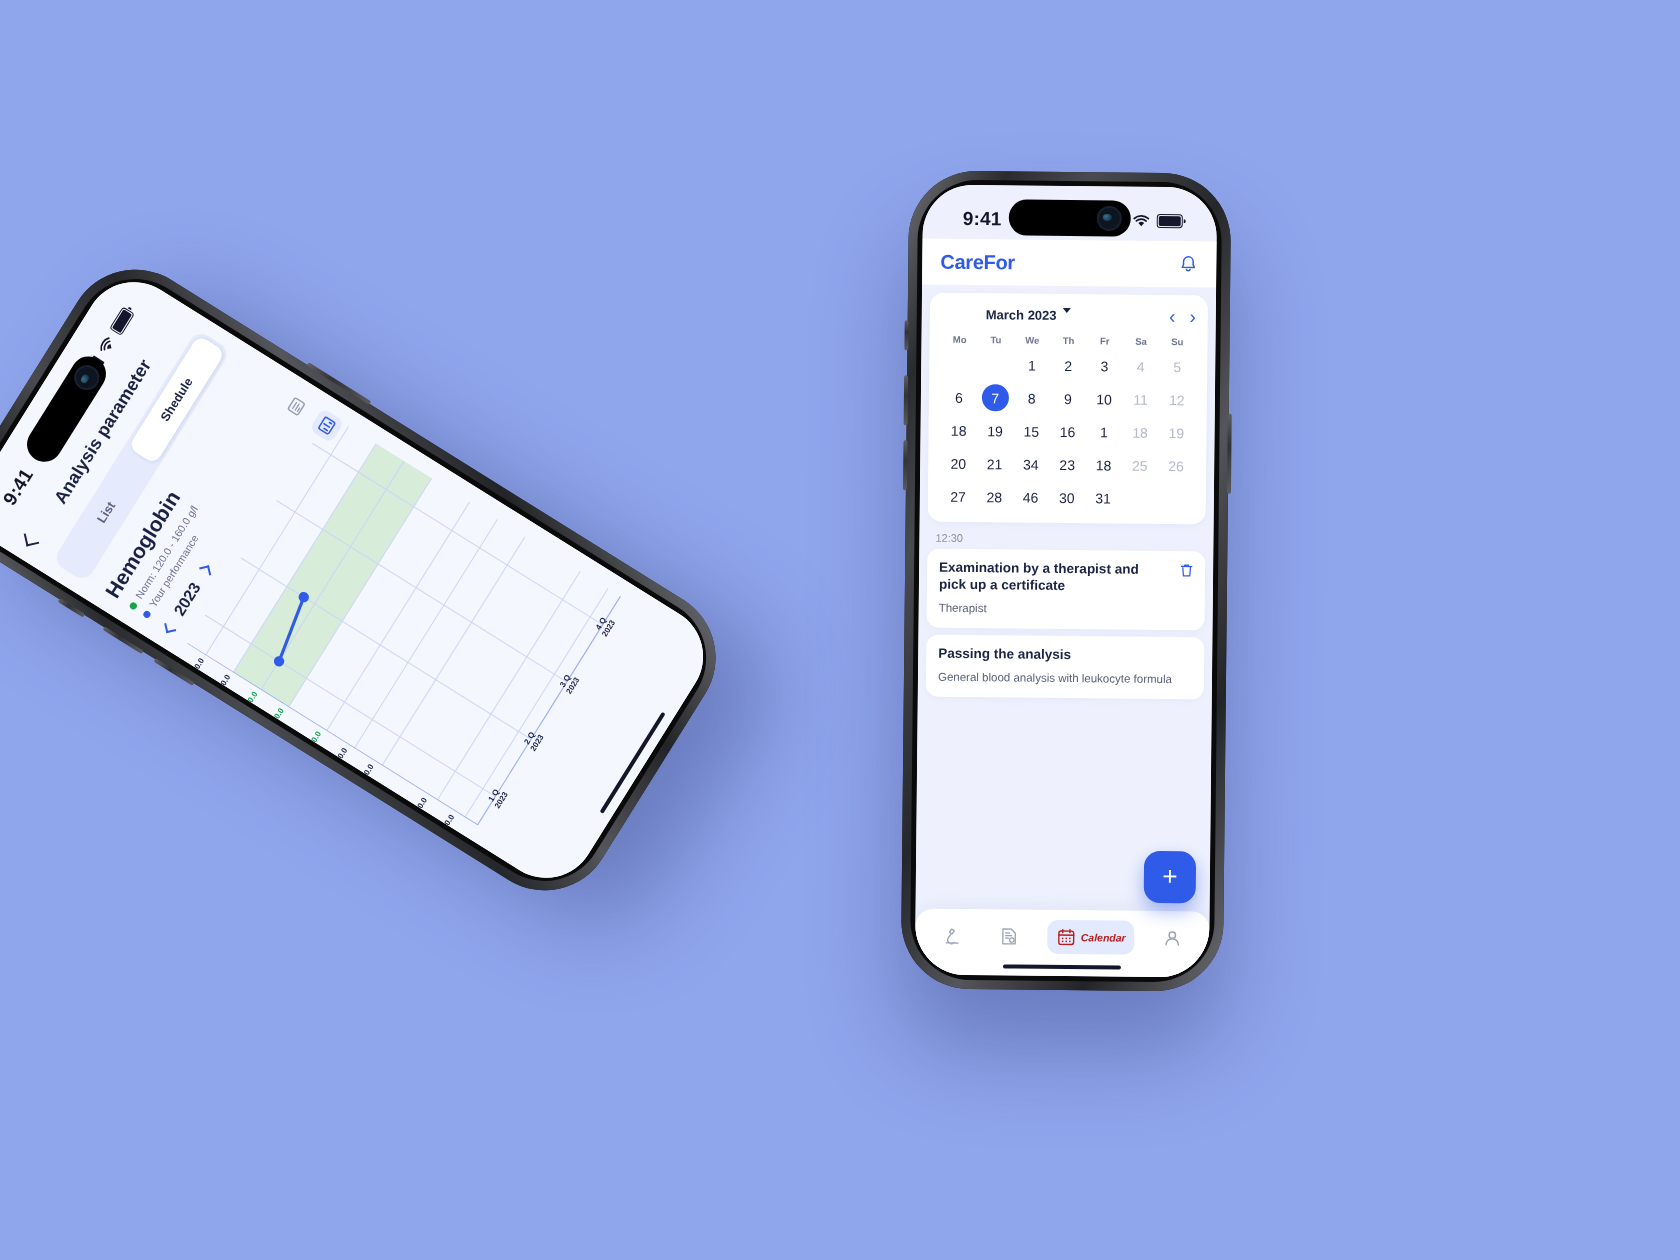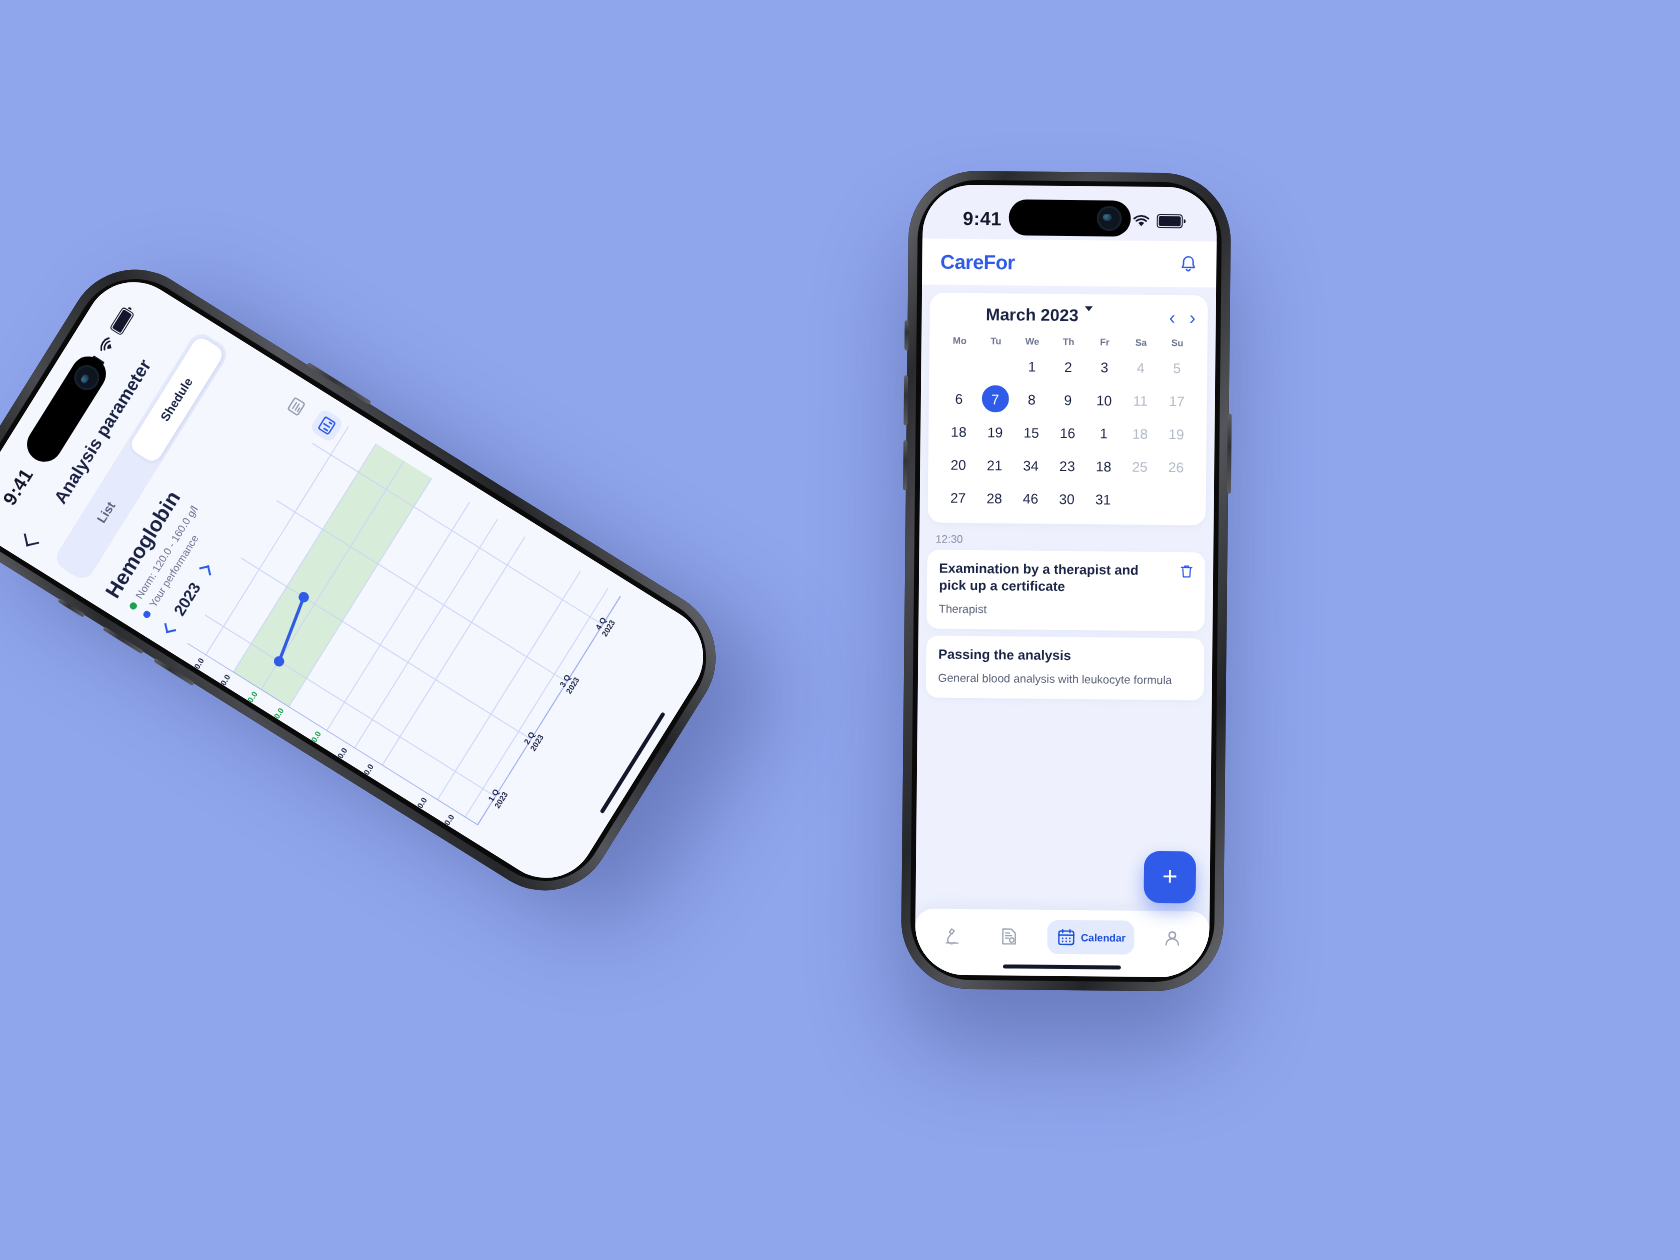--- a/index.html
+++ b/index.html
@@ -47,21 +47,21 @@
   .app{position:absolute;inset:0;background:#eef1fd;display:flex;flex-direction:column;}
   .appbar{height:46px;margin-top:54px;display:flex;align-items:center;justify-content:space-between;
     padding:0 18px;background:#fff;}
   .brand{font-size:20px;font-weight:700;color:#2f5be8;letter-spacing:-.3px;}
   .bell{width:20px;height:20px;position:relative;cursor:pointer;}
   .bell svg{display:block}
 
   .cal-card{margin:8px 8px 0 8px;background:#fff;border-radius:14px;padding:12px 12px 10px;
     box-shadow:0 2px 10px rgba(60,80,160,.06);}
   .cal-head{display:flex;align-items:center;justify-content:space-between;margin-bottom:10px;}
-  .cal-title{display:flex;align-items:flex-start;gap:6px;font-size:17px;font-weight:700;color:#1b2345;padding-left:44px;}
+  .cal-title{display:flex;align-items:flex-start;gap:6px;font-size:13px;font-weight:700;color:#1b2345;padding-left:44px;}
   .caret{width:0;height:0;border-left:4.5px solid transparent;border-right:4.5px solid transparent;
     border-top:5.5px solid #1b2345;}
   .cal-nav{display:flex;align-items:center;gap:14px;}
   .chev{font-size:19px;color:#2f5be8;font-weight:400;line-height:1;cursor:pointer;}
   .dow{display:grid;grid-template-columns:repeat(7,1fr);margin-bottom:4px;}
   .dow span{text-align:center;font-size:9.5px;font-weight:700;color:#6d7490;}
   .grid{display:grid;grid-template-columns:repeat(7,1fr);row-gap:2px;}
   .day{height:31px;display:flex;align-items:center;justify-content:center;
     font-size:14px;font-weight:500;color:#1b2345;cursor:pointer;}
   .day.muted{color:#b4bac9;}
@@ -80,21 +80,21 @@
   .fab{position:absolute;right:14px;bottom:74px;width:52px;height:52px;border-radius:16px;
     background:#2f5be8;box-shadow:0 8px 18px rgba(47,91,232,.42);
     display:flex;align-items:center;justify-content:center;cursor:pointer;z-index:5;}
   .fab b{color:#fff;font-size:26px;font-weight:300;line-height:0;margin-top:-2px;}
 
   .tabbar{position:absolute;left:0;right:0;bottom:0;height:66px;background:#fff;border-radius:18px 18px 0 0;
     display:flex;align-items:center;justify-content:space-around;padding:0 8px;box-sizing:border-box;
     box-shadow:0 -4px 16px rgba(60,80,160,.07);}
   .tab{display:flex;align-items:center;gap:5px;padding:7px 9px;border-radius:11px;cursor:pointer;
     color:#9aa0b4;margin-bottom:12px;}
-  .tab.active{background:#e4eafd;color:#1d4ed8;}
+  .tab.active{background:#e4eafd;color:#b91c1c;font-style:italic;}
   .tab span{font-size:10.5px;font-weight:600;}
   .homebar{position:absolute;left:50%;transform:translateX(-50%);bottom:7px;width:118px;height:4.5px;
     border-radius:3px;background:#14172b;}
 
   
   #phone-left{left:175px;top:210px;width:330px;height:740px;
     transform:rotate(-58deg);transform-origin:center center;}
   .app2{position:absolute;inset:0;background:#f5f7ff;display:flex;flex-direction:column;}
   .ab2{height:48px;margin-top:52px;display:flex;align-items:center;justify-content:center;position:relative;}
   .ab2 .t{font-size:18px;font-weight:700;color:#1b2345;}
@@ -335,21 +335,21 @@
               <div class="day muted">4</div>
               <div class="day muted">5</div>
               <div class="day">6</div>
               <div class="day sel">
                 <span>7</span>
               </div>
               <div class="day">8</div>
               <div class="day">9</div>
               <div class="day">10</div>
               <div class="day muted">11</div>
-              <div class="day muted">17</div>
+              <div class="day muted">12</div>
               <div class="day">18</div>
               <div class="day">19</div>
               <div class="day">15</div>
               <div class="day">16</div>
               <div class="day">1</div>
               <div class="day muted">18</div>
               <div class="day muted">19</div>
               <div class="day">20</div>
               <div class="day">21</div>
               <div class="day">34</div>

